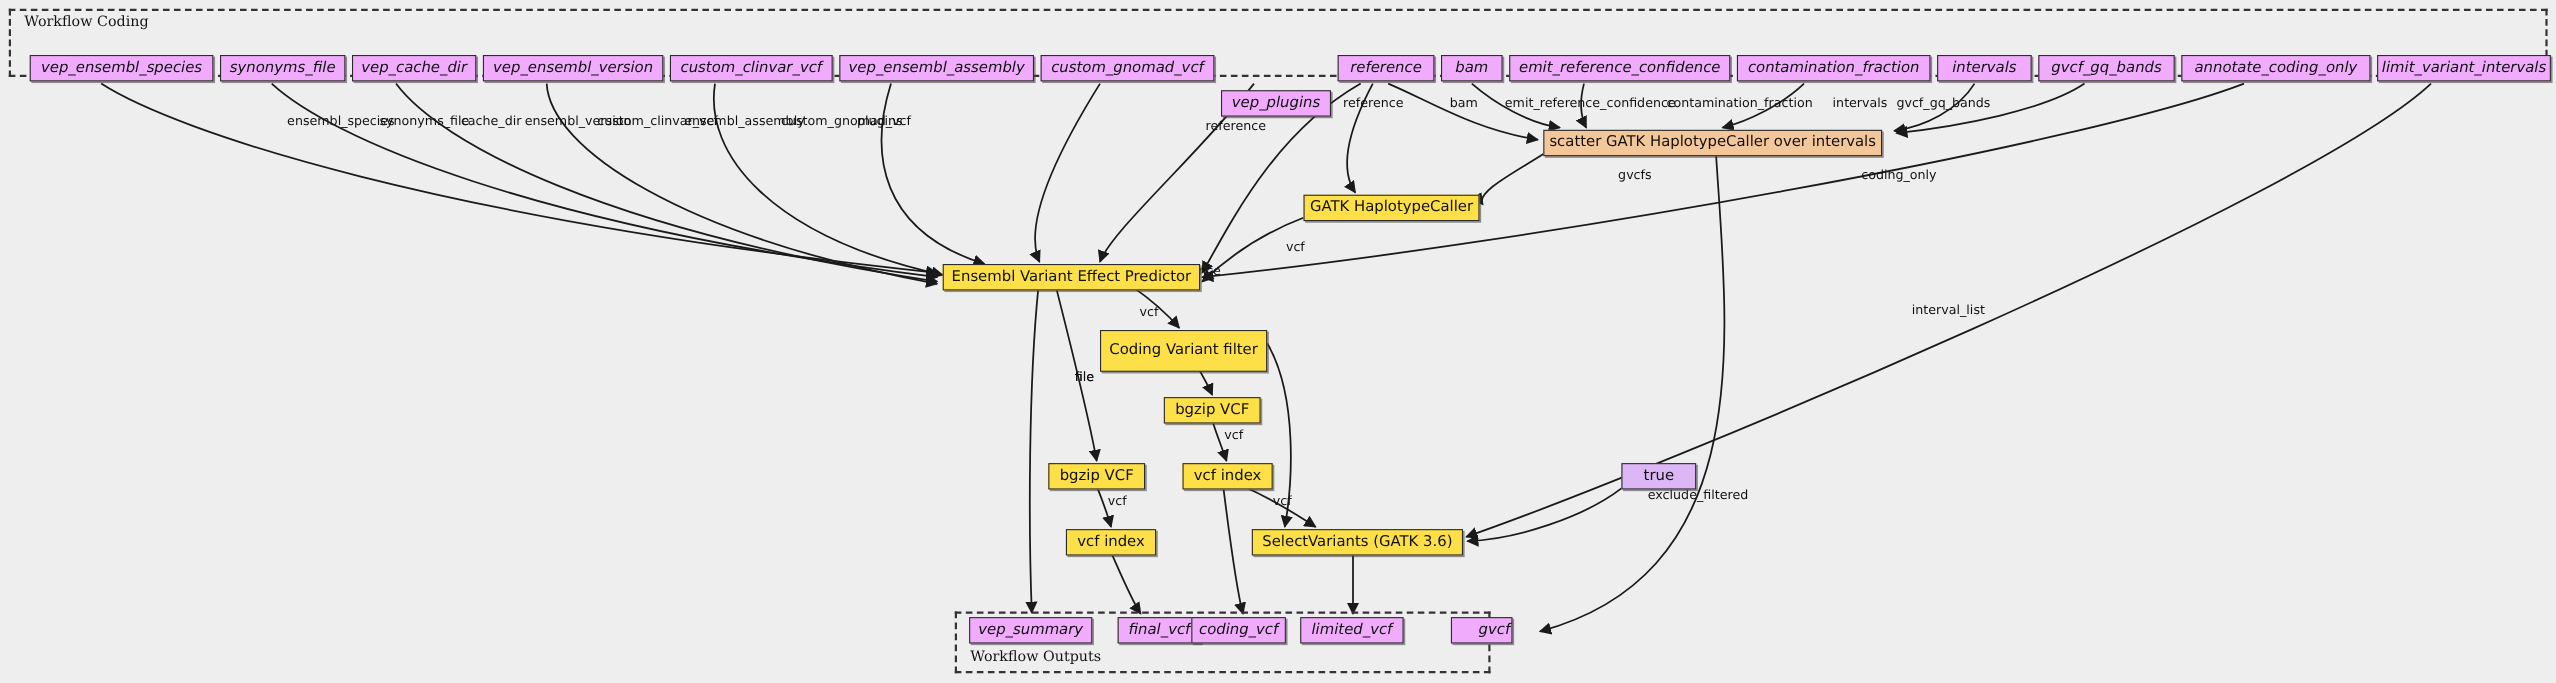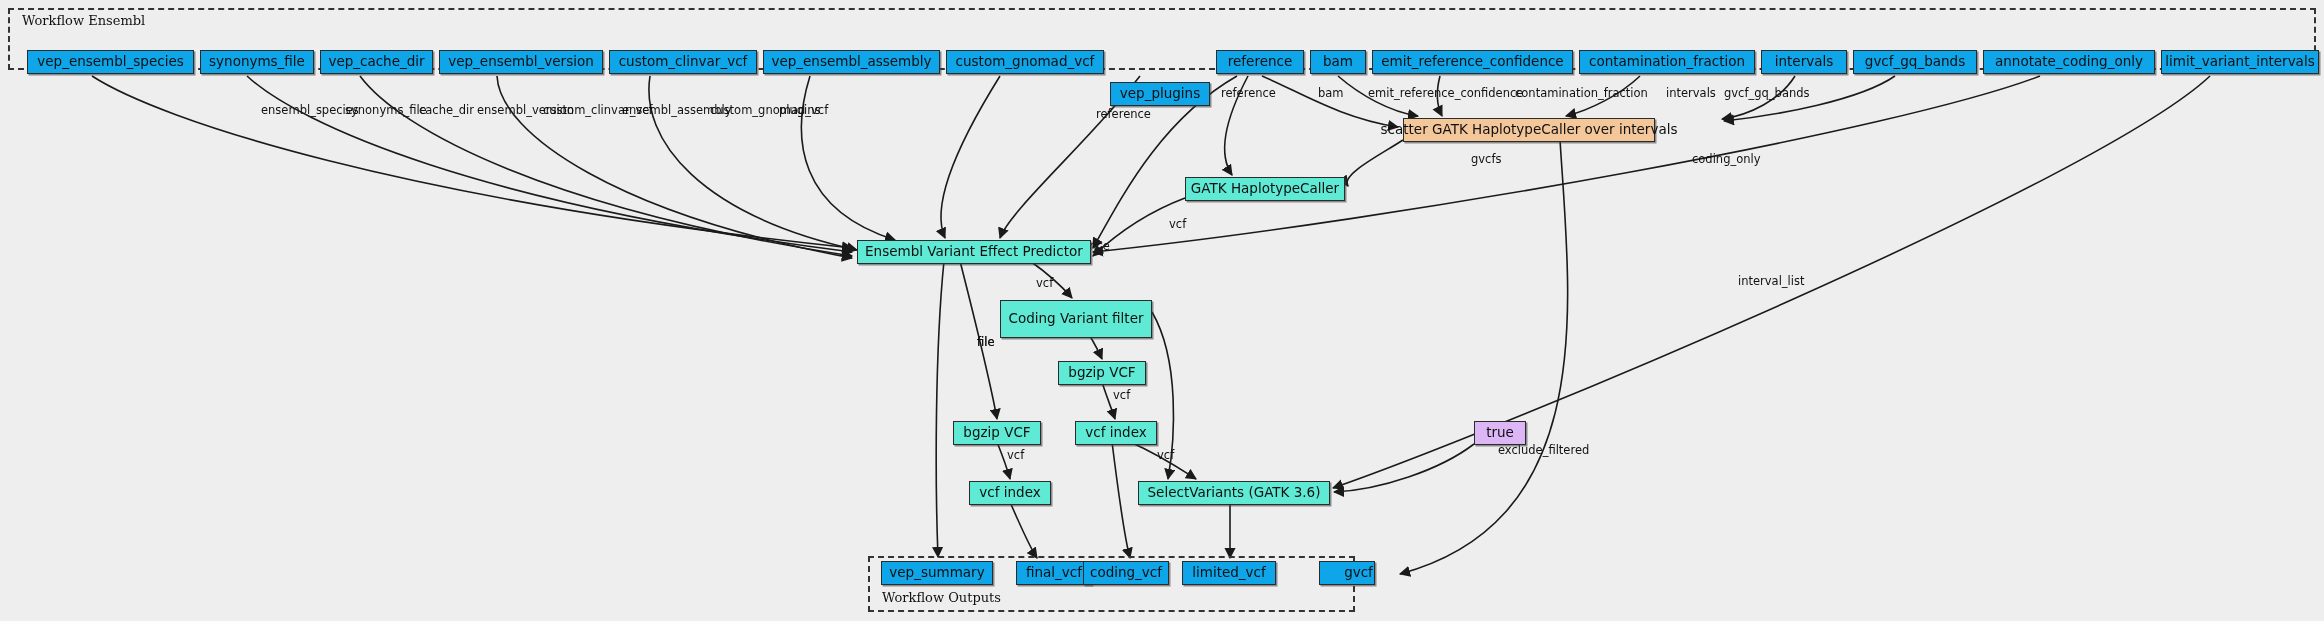--- a/index.html
+++ b/index.html
@@ -51,22 +51,22 @@
     border: 1.6px solid #2b2b2b;
     display: flex;
     align-items: center;
     justify-content: center;
     font-size: 13.5px;
     color: #101010;
     white-space: nowrap;
     line-height: 1;
     box-shadow: 1.5px 1.5px 0 rgba(60,60,60,0.55);
   }
-  .node.io      { background: #0ea5e9; }
-  .node.step    { background: #5eead4; }
+  .node.io      { background: #f0abfc; font-style: italic; }
+  .node.step    { background: #fde047; }
   .node.scatter { background: #f4c79a; }
   .node.literal { background: #ddb7f5; }
 </style>
 </head>
 <body>
 
 <div id="canvas">
 
   <svg id="wires" viewBox="0 0 2324 621" xmlns="http://www.w3.org/2000/svg">
     <defs>
@@ -134,21 +134,21 @@
         <path class="edge-path" d="M 1112,442 C 1118,490 1125,540 1130,558" marker-end="url(#arrow)"></path>
         <path class="edge-path" d="M 1152,312 C 1180,360 1175,440 1168,479" marker-end="url(#arrow)"></path>
         <path class="edge-path" d="M 1474,444 C 1440,470 1380,490 1334,492" marker-end="url(#arrow)"></path>
         <text class="edge-label" x="1498" y="454">exclude_filtered</text>
         <path class="edge-path" d="M 1230,503 C 1230,530 1230,548 1230,558" marker-end="url(#arrow)"></path>
       </g>
   </svg>
 
   <div id="cluster-layer">
       <div class="cluster" style="left: 8px; top: 8px; width: 2308px; height: 62px;"></div>
-      <div class="cluster-title" style="left: 22px; top: 13px;">Workflow Ensembl</div>
+      <div class="cluster-title" style="left: 22px; top: 13px;">Workflow Coding</div>
       <div class="cluster" style="left: 868px; top: 556px; width: 487px; height: 56px;"></div>
       <div class="cluster-title" style="left: 882px; top: 590px;">Workflow Outputs</div>
     </div>
   <div id="node-layer">
       <div class="node io" style="left: 27px; top: 50px; width: 167px; height: 24px;">vep_ensembl_species</div>
       <div class="node io" style="left: 200px; top: 50px; width: 114px; height: 24px;">synonyms_file</div>
       <div class="node io" style="left: 320px; top: 50px; width: 113px; height: 24px;">vep_cache_dir</div>
       <div class="node io" style="left: 439px; top: 50px; width: 164px; height: 24px;">vep_ensembl_version</div>
       <div class="node io" style="left: 609px; top: 50px; width: 148px; height: 24px;">custom_clinvar_vcf</div>
       <div class="node io" style="left: 763px; top: 50px; width: 177px; height: 24px;">vep_ensembl_assembly</div>
@@ -160,25 +160,25 @@
       <div class="node io" style="left: 1579px; top: 50px; width: 176px; height: 24px;">contamination_fraction</div>
       <div class="node io" style="left: 1761px; top: 50px; width: 86px; height: 24px;">intervals</div>
       <div class="node io" style="left: 1853px; top: 50px; width: 124px; height: 24px;">gvcf_gq_bands</div>
       <div class="node io" style="left: 1983px; top: 50px; width: 172px; height: 24px;">annotate_coding_only</div>
       <div class="node io" style="left: 2161px; top: 50px; width: 158px; height: 24px;">limit_variant_intervals</div>
       <div class="node io" style="left: 881px; top: 561px; width: 112px; height: 24px;">vep_summary</div>
       <div class="node io" style="left: 1000px; top: 561px; width: 76px; height: 24px; margin-left: 16px;">final_vcf</div>
       <div class="node io" style="left: 1083px; top: 561px; width: 86px; height: 24px;">coding_vcf</div>
       <div class="node io" style="left: 1182px; top: 561px; width: 94px; height: 24px;">limited_vcf</div>
       <div class="node io" style="left: 1319px; top: 561px; width: 56px; height: 24px; padding-left: 23px;">gvcf</div>
-      <div class="node scatter" style="left: 1403px; top: 118px; width: 252px; height: 24px;">scatter GATK HaplotypeCaller over intervals</div>
+      <div class="node scatter" style="left: 1403px; top: 118px; width: 308px; height: 24px;">scatter GATK HaplotypeCaller over intervals</div>
       <div class="node step" style="left: 1185px; top: 177px; width: 160px; height: 24px;">GATK HaplotypeCaller</div>
       <div class="node step" style="left: 857px; top: 240px; width: 234px; height: 24px;">Ensembl Variant Effect Predictor</div>
       <div class="node step" style="left: 1000px; top: 300px; width: 152px; height: 38px;">Coding Variant filter</div>
       <div class="node step" style="left: 1058px; top: 361px; width: 88px; height: 24px;">bgzip VCF</div>
       <div class="node step" style="left: 1075px; top: 421px; width: 82px; height: 24px;">vcf index</div>
       <div class="node step" style="left: 953px; top: 421px; width: 88px; height: 24px;">bgzip VCF</div>
       <div class="node step" style="left: 969px; top: 481px; width: 82px; height: 24px;">vcf index</div>
       <div class="node step" style="left: 1138px; top: 481px; width: 192px; height: 24px;">SelectVariants (GATK 3.6)</div>
-      <div class="node literal" style="left: 1474px; top: 421px; width: 52px; height: 24px;">true</div>
+      <div class="node literal" style="left: 1474px; top: 421px; width: 68px; height: 24px;">true</div>
     </div>
 
 </div>
 
 </body></html>

